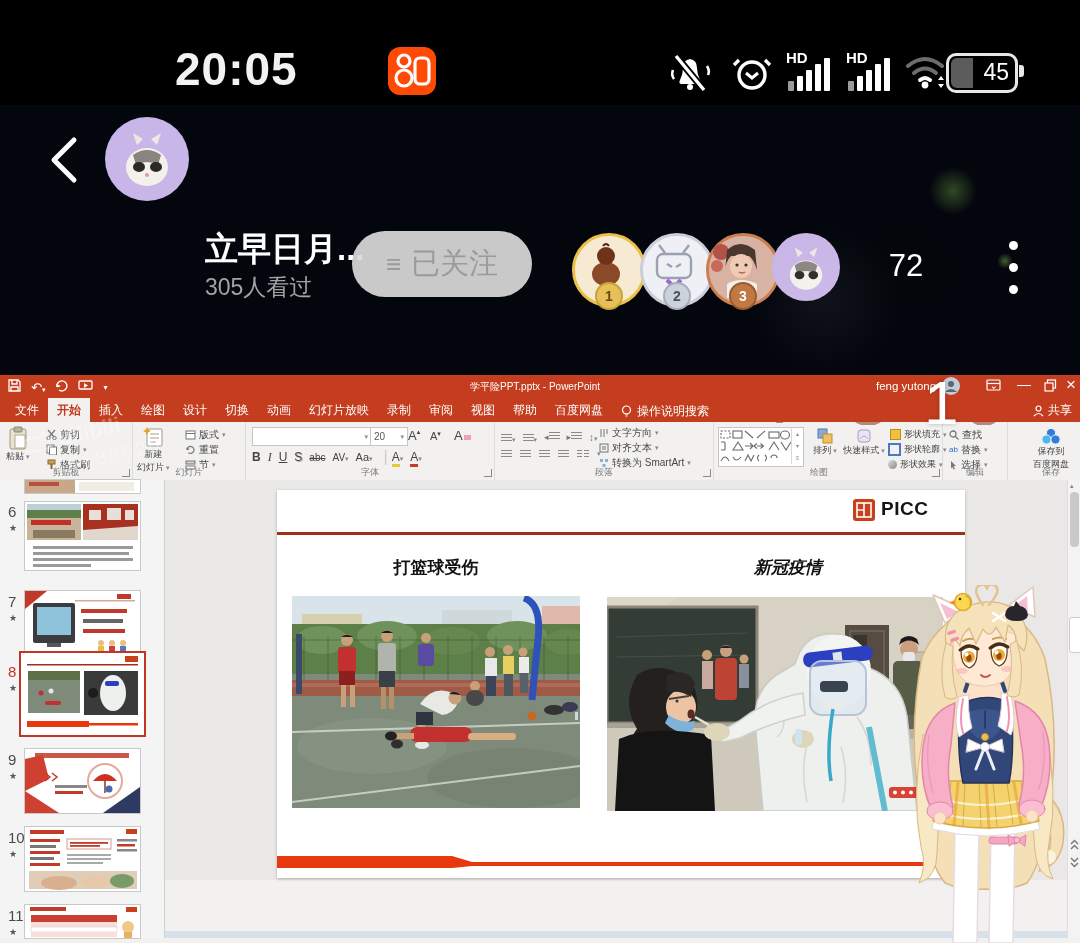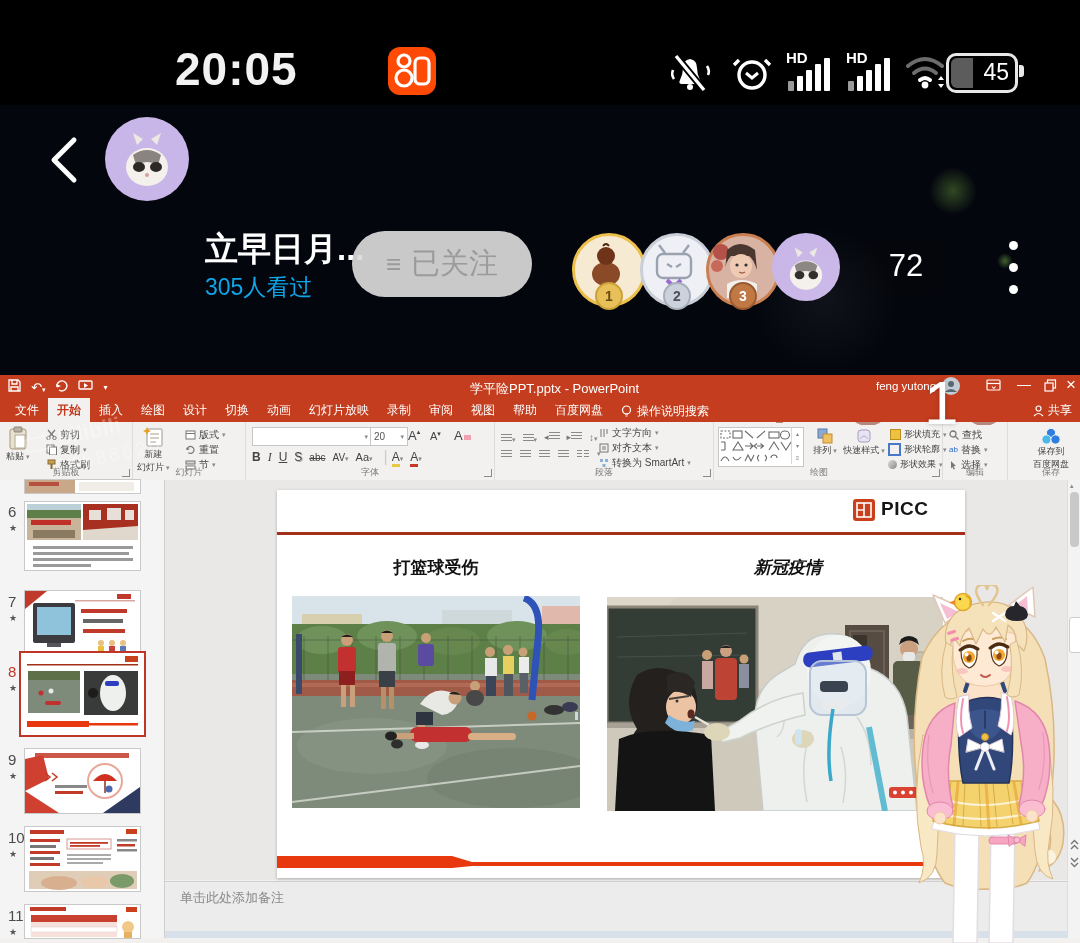--- a/index.html
+++ b/index.html
@@ -14,39 +14,39 @@
   .sig i{display:block;width:6px;background:#fff;border-radius:1px;}
   .hd{font-size:15px;font-weight:700;color:#fff;}
   .batt{width:66px;height:34px;border:3px solid #e8e8e8;border-radius:10px;position:relative;}
   .batt .fill{position:absolute;left:2px;top:2px;bottom:2px;width:22px;background:#5c5c5c;border-radius:6px 0 0 6px;}
   .batt .lvl{position:absolute;right:6px;top:3px;font-size:23px;color:#fff;}
   .batt .nub{position:absolute;right:-9px;top:9px;width:5px;height:12px;background:#e8e8e8;border-radius:0 3px 3px 0;}
   
   .back{left:44px;top:134px;width:40px;height:52px;}
   .avatar-main{left:105px;top:117px;width:84px;height:84px;border-radius:50%;background:#c9b6e8;overflow:hidden;}
   .streamer-name{left:205px;top:122px;font-size:33px;font-weight:700;color:#fff;}
-  .viewed{left:205px;top:167px;font-size:23px;color:#0ea5e9;}
+  .viewed{left:205px;top:167px;font-size:23px;color:#a3a3a3;}
   .follow-pill{left:352px;top:126px;width:180px;height:66px;border-radius:33px;background:rgba(218,218,218,.92);
     display:flex;align-items:center;justify-content:center;gap:10px;color:#9b9b9b;font-size:29px;}
   .rank-av{width:68px;height:68px;border-radius:50%;position:absolute;top:128px;}
   .rank-badge{position:absolute;left:50%;transform:translateX(-50%);bottom:-6px;width:24px;height:24px;border-radius:50%;
     font-size:14px;font-weight:700;display:flex;align-items:center;justify-content:center;}
   .count-pill{left:858px;top:130px;width:96px;height:62px;border-radius:31px;background:rgba(8,8,10,.55);
     display:flex;align-items:center;justify-content:center;color:#fff;font-size:31px;}
   .menu-dots{left:1009px;top:136px;}
   .menu-dots i{display:block;width:9px;height:9px;border-radius:50%;background:#fff;margin:0 0 13px 0;}
   .bokeh{border-radius:50%;pointer-events:none;}
   
   .ppt{left:0;top:375px;width:1080px;height:568px;background:#f2f1f0;}
   .titlebar{left:0;top:0;width:1080px;height:23px;background:#c33d1e;z-index:2;}
   .tabrow{left:0;top:23px;width:1080px;height:24px;background:#c33d1e;display:flex;align-items:stretch;padding-left:6px;z-index:2;}
   .tab{padding:4px 9px 0 9px;font-size:12px;color:#fff;white-space:nowrap;}
   .tab.active{background:#f2f1f0;color:#c3391b;font-weight:700;}
   .deco{left:748px;top:0;width:332px;height:50px;opacity:.5;z-index:1;pointer-events:none;}
-  .wtitle{left:470px;top:5px;font-size:13px;color:#fff;z-index:3;}
+  .wtitle{left:470px;top:5px;font-size:10px;color:#fff;z-index:3;}
   .account{left:876px;top:5px;font-size:11.5px;color:#fff;z-index:4;}
   .winbtn{top:3px;color:#fff;z-index:4;}
   .qat{left:8px;top:3px;display:flex;gap:10px;align-items:center;z-index:3;color:#fff;}
   .big-one{left:924px;top:-8px;font-size:62px;font-weight:300;color:#fff;z-index:8;text-shadow:0 0 4px rgba(0,0,0,.25);}
   .share{right:8px;top:27px;display:flex;gap:4px;align-items:center;color:#fff;font-size:12px;z-index:4;}
   .ribbon{left:0;top:47px;width:1080px;height:58px;background:#f2f1f0;display:flex;border-bottom:1px solid #d8d6d4;}
   .grp{position:relative;border-right:1px solid #ddd;height:58px;flex:none;}
   .grplbl{position:absolute;bottom:1px;left:0;width:100%;text-align:center;font-size:9px;color:#7a7a7a;}
   .launch{position:absolute;right:2px;bottom:3px;width:7px;height:7px;border-right:1.5px solid #8a8a8a;border-bottom:1.5px solid #8a8a8a;}
   .mini{display:flex;align-items:center;gap:3px;font-size:10px;color:#444;height:15px;white-space:nowrap;}
@@ -891,23 +891,20 @@
           </svg>
 
           <div class="abs" style="left:0;top:366px;width:175px;height:12px;background:#e8380d;"></div>
           <svg class="abs" style="left:175px;top:366px;" width="20" height="12" viewBox="0 0 20 12">
               <polygon points="0,0 20,6 20,10 0,12" fill="#e8380d"></polygon>
             </svg>
           <div class="abs" style="left:195px;top:372px;width:492px;height:4px;background:#e8380d;"></div>
         </div>
       </div>
 
-      <div class="abs notes">
-        <div class="abs notes-ph">单击此处添加备注</div>
-      </div>
       <div class="abs bottom-strip"></div>
 
       <div class="abs vscroll">
         <div class="abs" style="left:2px;top:2px;font-size:7px;color:#888;">▴</div>
         <div class="abs" style="left:2px;top:12px;width:9px;height:55px;background:#c9c9c9;border-radius:4px;"></div>
         <div class="abs" style="left:1px;top:137px;width:11px;height:34px;background:#fff;border:1px solid #ccc;border-radius:3px;"></div>
         <svg class="abs" style="left:1px;top:358px;" width="11" height="13" viewBox="0 0 11 13">
             <g fill="none" stroke="#777" stroke-width="1.4">
               <path d="M2 6 l3.5 -3.5 3.5 3.5"></path>
               <path d="M2 11 l3.5 -3.5 3.5 3.5"></path>

